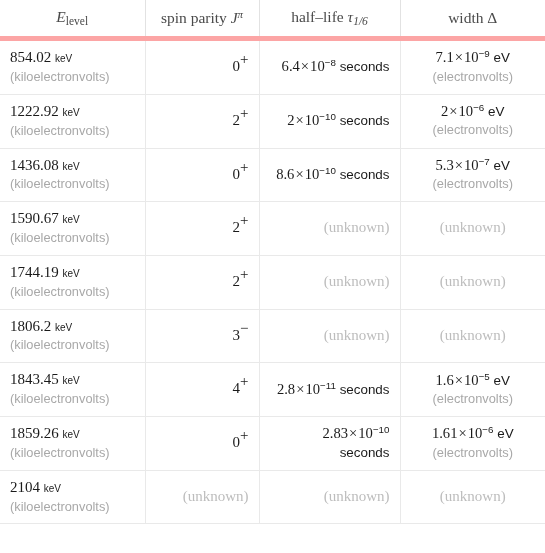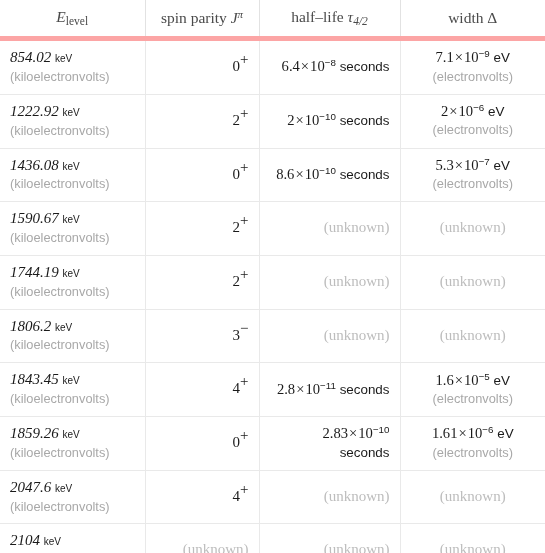--- a/index.html
+++ b/index.html
@@ -117,21 +117,20 @@
     font-family: "Liberation Serif", serif;
     font-size: 14.6px;
   }
   .unit-inline {
     font-family: "Liberation Sans", sans-serif;
     font-size: 13.4px;
   }
   .en-num {
     font-family: "Liberation Serif", serif;
     font-size: 15px;
-    font-style: italic;
   }
   .en-unit {
     font-family: "Liberation Sans", sans-serif;
     font-size: 10px;
   }
 </style>
 </head>
 <body>
 
 <table class="level-table">
@@ -143,21 +142,21 @@
   </colgroup>
   <thead>
     <tr>
       <th>
         <span class="hdr-italic">E</span><span class="hdr-sub">level</span>
       </th>
       <th>
         <span>spin parity</span>&nbsp;<span class="hdr-italic">J</span><span class="hdr-sup">π</span>
       </th>
       <th>
-        <span>half–life</span>&nbsp;<span class="hdr-italic">τ</span><span class="hdr-frac">4/2</span>
+        <span>half–life</span>&nbsp;<span class="hdr-italic">τ</span><span class="hdr-frac">1/6</span>
       </th>
       <th>
         <span>width</span>&nbsp;<span>Δ</span>
       </th>
     </tr>
   </thead>
   <tbody id="table-body">
       <tr>
         <td class="cell-energy"><span class="value-line"><span class="en-num">854.02</span> <span class="en-unit">keV</span></span><span class="unit-note">(kiloelectronvolts)</span></td>
         <td class="cell-spin"><span class="value-line"><span class="spin-num">0</span><span class="parity spin-num">+</span></span></td>
@@ -200,25 +199,19 @@
         <td class="cell-half"><span class="value-wrap"><span class="mant">2.8</span><span class="times mant">×</span><span class="mant">10</span><sup class="exp">−11</sup> <span class="unit-inline">seconds</span></span></td>
         <td class="cell-width"><span class="value-line"><span class="mant">1.6</span><span class="times mant">×</span><span class="mant">10</span><sup class="exp">−5</sup> <span class="unit-inline">eV</span></span><span class="unit-note">(electronvolts)</span></td>
       </tr>
       <tr>
         <td class="cell-energy"><span class="value-line"><span class="en-num">1859.26</span> <span class="en-unit">keV</span></span><span class="unit-note">(kiloelectronvolts)</span></td>
         <td class="cell-spin"><span class="value-line"><span class="spin-num">0</span><span class="parity spin-num">+</span></span></td>
         <td class="cell-half"><span class="value-wrap"><span class="mant">2.83</span><span class="times mant">×</span><span class="mant">10</span><sup class="exp">−10</sup> <span class="unit-inline">seconds</span></span></td>
         <td class="cell-width"><span class="value-line"><span class="mant">1.61</span><span class="times mant">×</span><span class="mant">10</span><sup class="exp">−6</sup> <span class="unit-inline">eV</span></span><span class="unit-note">(electronvolts)</span></td>
       </tr>
       <tr>
-        <td class="cell-energy"><span class="value-line"><span class="en-num">2047.6</span> <span class="en-unit">keV</span></span><span class="unit-note">(kiloelectronvolts)</span></td>
-        <td class="cell-spin"><span class="value-line"><span class="spin-num">4</span><span class="parity spin-num">+</span></span></td>
-        <td class="cell-half"><span class="unknown">(unknown)</span></td>
-        <td class="cell-width"><span class="unknown">(unknown)</span></td>
-      </tr>
-      <tr>
         <td class="cell-energy"><span class="value-line"><span class="en-num">2104</span> <span class="en-unit">keV</span></span><span class="unit-note">(kiloelectronvolts)</span></td>
         <td class="cell-spin"><span class="unknown">(unknown)</span></td>
         <td class="cell-half"><span class="unknown">(unknown)</span></td>
         <td class="cell-width"><span class="unknown">(unknown)</span></td>
       </tr>
     </tbody>
 </table>
 
 </body></html>

